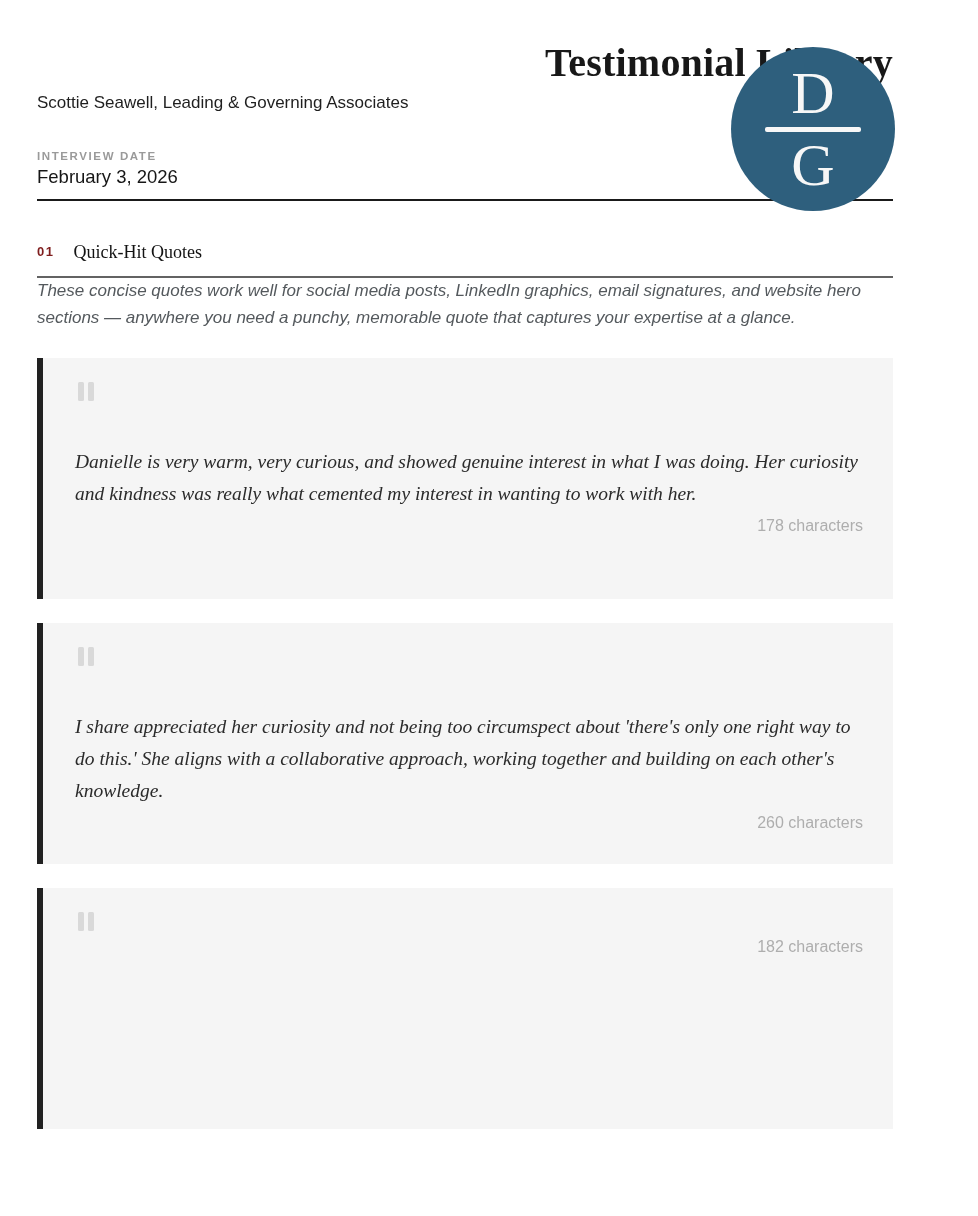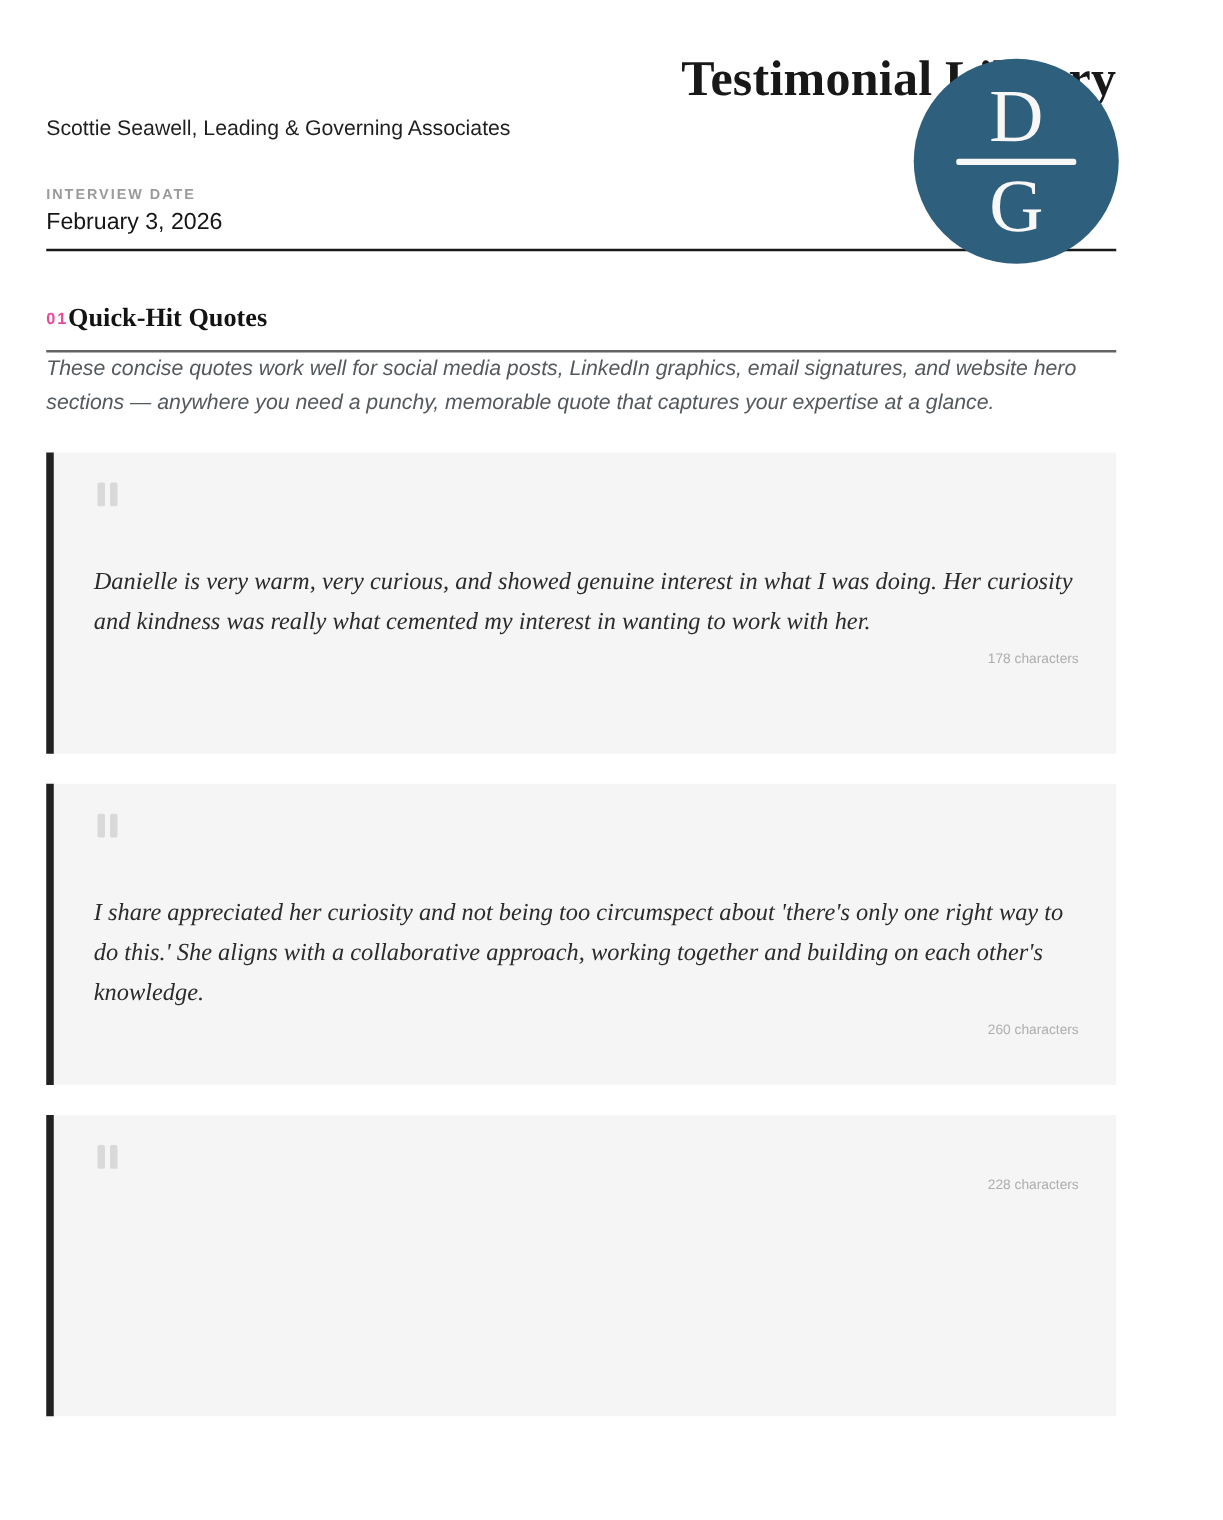--- a/index.html
+++ b/index.html
@@ -81,28 +81,29 @@
   
   .section-head {
     margin-top: 41px;
     display: flex;
     align-items: baseline;
   }
   .section-number {
     font-size: 13px;
     font-weight: bold;
     letter-spacing: 1.5px;
-    color: #ec4899;
+    color: #7f1d1d;
+    margin-right: 19px;
     position: relative;
     top: -2px;
   }
   .section-title {
     font-family: "Liberation Serif", serif;
-    font-weight: 700;
-    font-size: 21px;
+    font-weight: 400;
+    font-size: 18px;
     color: #131313;
   }
   .rule-mid {
     margin-top: 13px;
     height: 0;
     border-top: 2px solid #636363;
   }
   .intro {
     font-style: italic;
     font-size: 17px;
@@ -137,21 +138,21 @@
     font-family: "Liberation Serif", serif;
     font-style: italic;
     font-size: 19.5px;
     line-height: 32px;
     color: #2b2b2b;
     max-width: 790px;
   }
   .char-count {
     margin-top: 7px;
     text-align: right;
-    font-size: 11px;
+    font-size: 16px;
     color: #aeaeae;
   }
 </style>
 </head>
 <body>
 
 <div class="page">
 
   <div class="header">
     <div class="title">Testimonial Library</div>
@@ -196,17 +197,17 @@
       </div>
       <div class="quote-text">I share appreciated her curiosity and not being too circumspect about 'there's only one right way to do this.' She aligns with a collaborative approach, working together and building on each other's knowledge.</div>
       <div class="char-count">260 characters</div>
     </div>
 
     <div class="quote-card">
       <div class="quote-glyph">
         <span class="bar"></span>
           <span class="bar"></span>
       </div>
-      <div class="char-count">228 characters</div>
+      <div class="char-count">182 characters</div>
     </div>
 
   </div>
 </div>
 
 </body></html>

